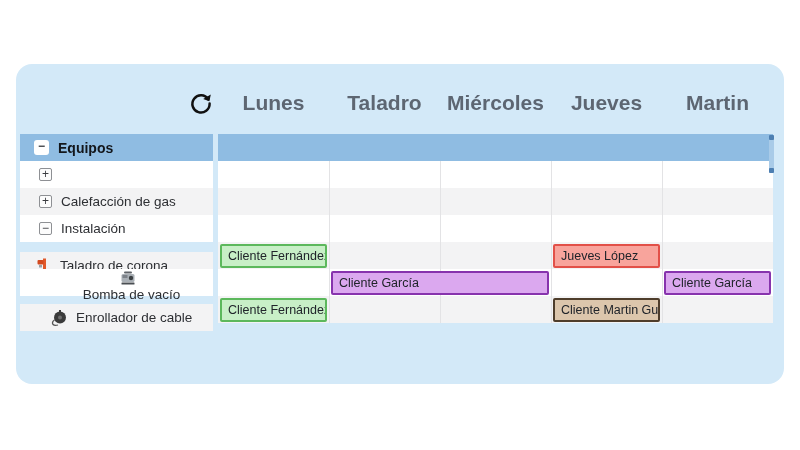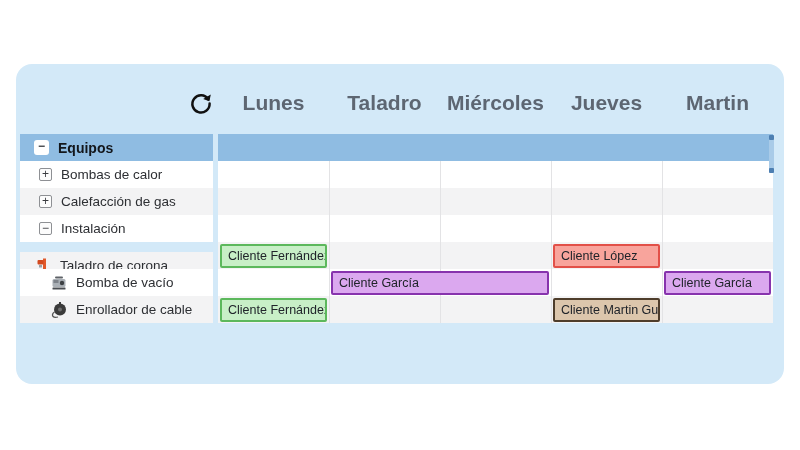--- a/index.html
+++ b/index.html
@@ -55,50 +55,49 @@
       <div class="day-label" style="left: 551px; width: 111px;">Jueves</div>
       <div class="day-label" style="left: 662px; width: 111px;">Martin</div>
     </div>
   <div id="leftpanel">
       <div class="lp-row group" style="top: 134px; padding-left: 14px;">
         <div class="expander root">−</div>
         <span class="lp-label">Equipos</span>
       </div>
       <div class="lp-row" style="top: 161px; background: rgb(255, 255, 255); padding-left: 19px;">
         <div class="expander">+</div>
-        <span class="lp-label">Bombas de calor</span>
       </div>
       <div class="lp-row" style="top: 188px; background: rgb(243, 243, 244); padding-left: 19px;">
         <div class="expander">+</div>
         <span class="lp-label">Calefacción de gas</span>
       </div>
       <div class="lp-row" style="top: 215px; background: rgb(255, 255, 255); padding-left: 19px;">
         <div class="expander">−</div>
         <span class="lp-label">Instalación</span>
       </div>
       <div class="lp-row" style="top: 252px; background: rgb(243, 243, 244); padding-left: 14px;">
         <span class="eq-icon"><svg width="18" height="18" viewBox="0 0 18 18">
             <rect x="9" y="1.5" width="3" height="13" fill="#e0592b"></rect>
             <rect x="3.5" y="3" width="6" height="4.5" rx="1" fill="#d34a1f"></rect>
             <rect x="5" y="8" width="3" height="2.5" fill="#9aa0a6"></rect>
             <rect x="6.5" y="14" width="8" height="2.5" rx="0.5" fill="#6b7075"></rect>
           </svg></span>
         <span class="lp-label">Taladro de corona</span>
       </div>
-      <div class="lp-row" style="top: 269px; background: rgb(255, 255, 255); padding-left: 30px;">
+      <div class="lp-row" style="top: 269px; background: rgb(255, 255, 255); padding-left: 30px; flex-direction: column;">
         <span class="eq-icon"><svg width="18" height="18" viewBox="0 0 18 18">
             <rect x="5" y="2.5" width="8" height="2" rx="1" fill="#5f6368"></rect>
             <rect x="2.5" y="5" width="13" height="8" rx="1.5" fill="#aab0b6"></rect>
             <rect x="3.5" y="6" width="5" height="3" fill="#7d8289"></rect>
             <circle cx="12" cy="9" r="2.2" fill="#3c4043"></circle>
             <rect x="2.5" y="13.5" width="13" height="2" rx="0.5" fill="#4a4e53"></rect>
           </svg></span>
         <span class="lp-label">Bomba de vacío</span>
       </div>
-      <div class="lp-row" style="top: 296px; background: rgb(243, 243, 244); padding-left: 30px;">
+      <div class="lp-row" style="top: 304px; background: rgb(243, 243, 244); padding-left: 30px;">
         <span class="eq-icon"><svg width="18" height="18" viewBox="0 0 18 18">
             <circle cx="10" cy="8.5" r="6" fill="#3b3b3b"></circle>
             <circle cx="10" cy="8.5" r="2" fill="#6e6e6e"></circle>
             <rect x="9" y="1" width="2" height="2.5" fill="#3b3b3b"></rect>
             <path d="M4.5 11 Q1.5 13 3 15.5 Q4.5 17 8 16" fill="none" stroke="#555" stroke-width="1.3"></path>
           </svg></span>
         <span class="lp-label">Enrollador de cable</span>
       </div>
     </div>
   <div id="timeline">
@@ -107,21 +106,21 @@
       <div class="tl-row" style="top: 188px; background: rgb(243, 243, 244);"></div>
       <div class="tl-row" style="top: 215px; background: rgb(255, 255, 255);"></div>
       <div class="tl-row" style="top: 242px; background: rgb(243, 243, 244);"></div>
       <div class="tl-row" style="top: 269px; background: rgb(255, 255, 255);"></div>
       <div class="tl-row" style="top: 296px; background: rgb(243, 243, 244);"></div>
       <div class="gridline" style="left: 329px; top: 161px; height: 162px; background: rgb(227, 227, 229);"></div>
       <div class="gridline" style="left: 440px; top: 161px; height: 162px; background: rgb(227, 227, 229);"></div>
       <div class="gridline" style="left: 551px; top: 161px; height: 162px; background: rgb(227, 227, 229);"></div>
       <div class="gridline" style="left: 662px; top: 161px; height: 162px; background: rgb(227, 227, 229);"></div>
       <div class="bar" style="left: 220px; top: 244px; width: 107px; background: rgb(200, 239, 199); border-color: rgb(92, 184, 92);">Cliente Fernández</div>
-      <div class="bar" style="left: 553px; top: 244px; width: 107px; background: rgb(248, 164, 156); border-color: rgb(226, 80, 72);">Cliente López</div>
+      <div class="bar" style="left: 553px; top: 244px; width: 107px; background: rgb(248, 164, 156); border-color: rgb(226, 80, 72);">Jueves López</div>
       <div class="bar" style="left: 331px; top: 271px; width: 218px; background: rgb(219, 168, 239); border-color: rgb(135, 51, 173);">Cliente García</div>
       <div class="bar" style="left: 664px; top: 271px; width: 107px; background: rgb(219, 168, 239); border-color: rgb(135, 51, 173);">Cliente García</div>
       <div class="bar" style="left: 220px; top: 298px; width: 107px; background: rgb(200, 239, 199); border-color: rgb(92, 184, 92);">Cliente Fernández</div>
       <div class="bar" style="left: 553px; top: 298px; width: 107px; background: rgb(220, 198, 172); border-color: rgb(78, 61, 43);">Cliente Martin Guard</div>
     </div>
 
   <div class="vscroll">
     <div class="nub"></div>
     <div class="nub bottom"></div>
   </div>

